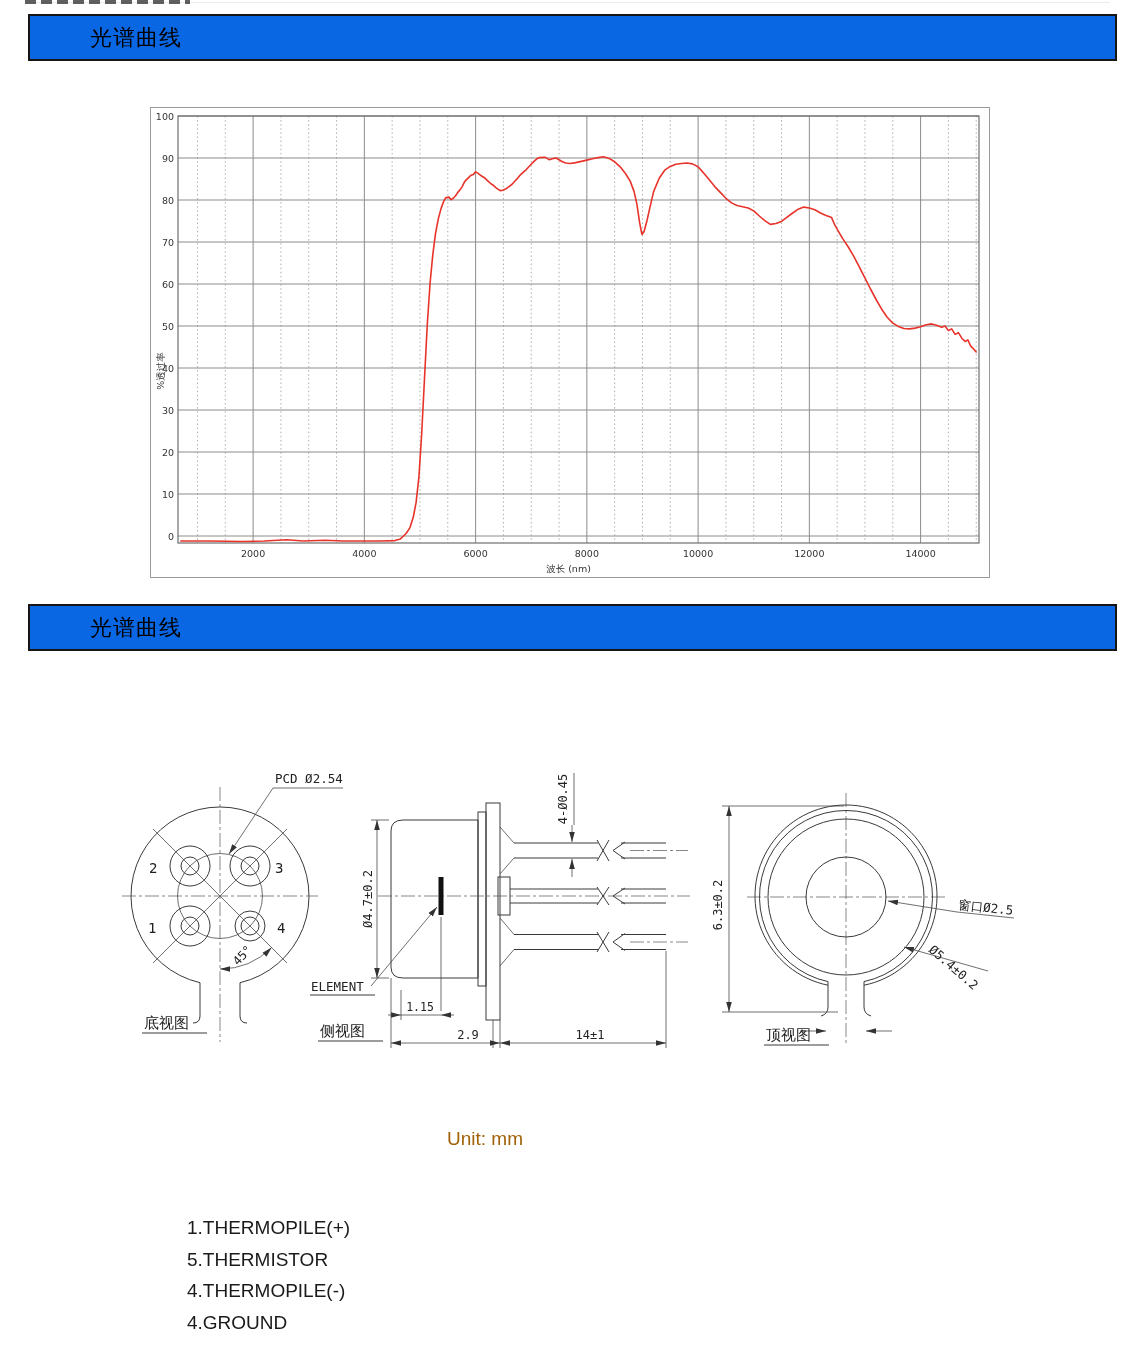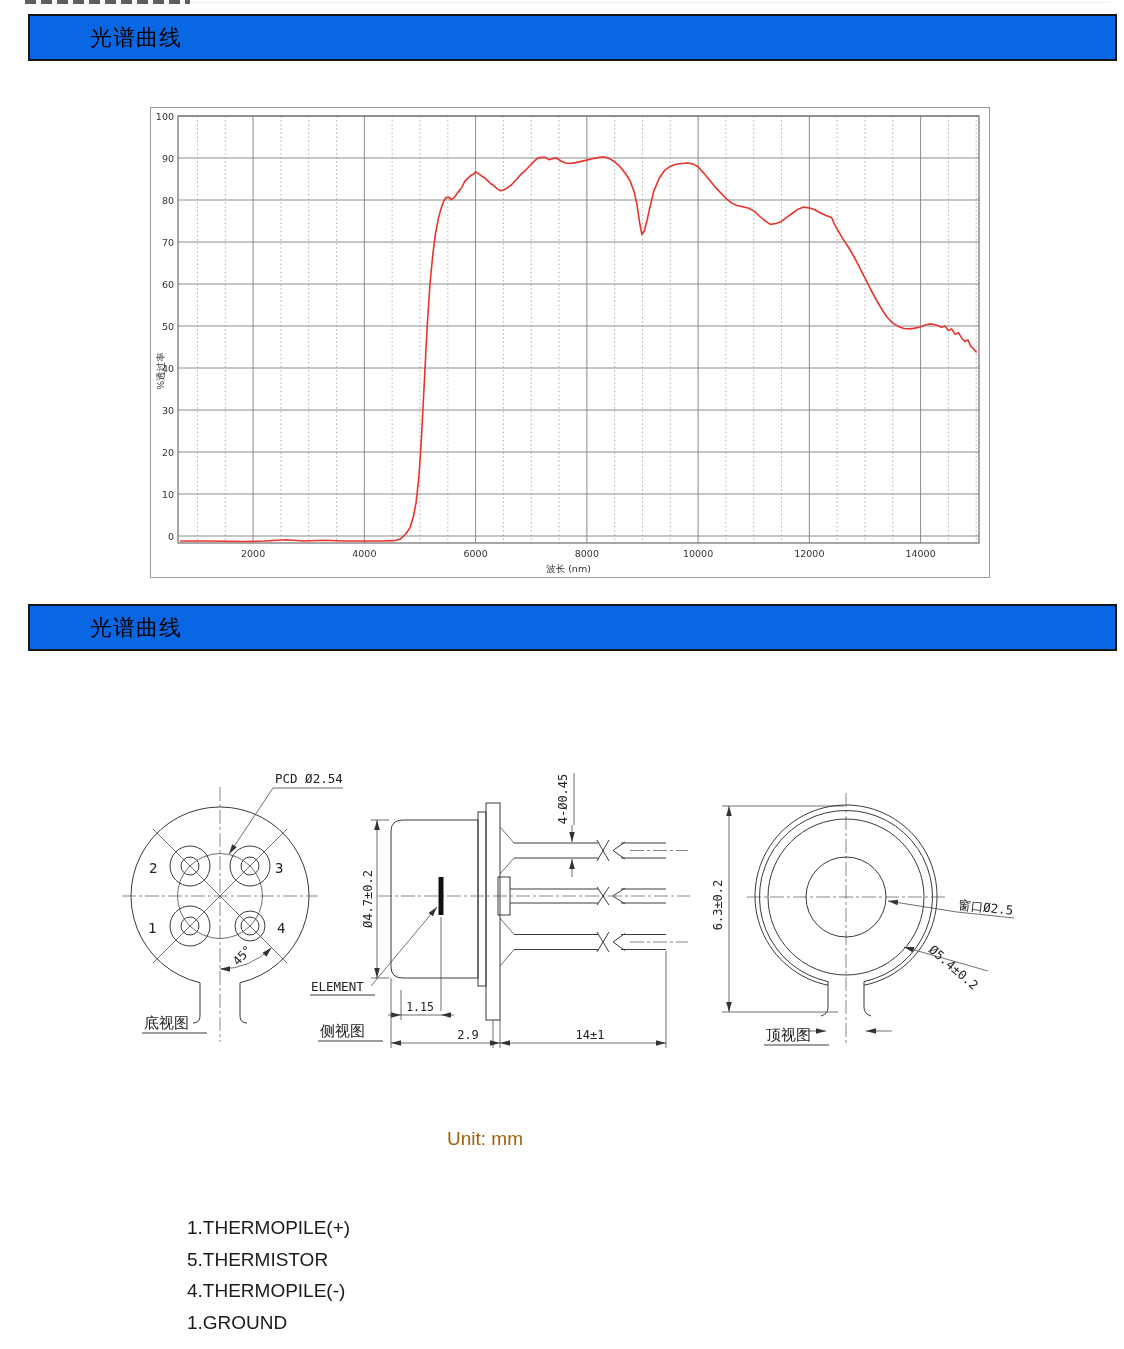--- a/index.html
+++ b/index.html
@@ -227,16 +227,16 @@
       <line class="cad-stroke" x1="764" y1="290" x2="829" y2="290"></line>
     </g>
   </svg>
 
   <div id="unit-note">Unit: mm</div>
 
   <div id="pin-list">
     <div>1.THERMOPILE(+)</div>
     <div>5.THERMISTOR</div>
     <div>4.THERMOPILE(-)</div>
-    <div>1.GROUND</div>
+    <div>4.GROUND</div>
   </div>
 
 </div>
 
 </body></html>

